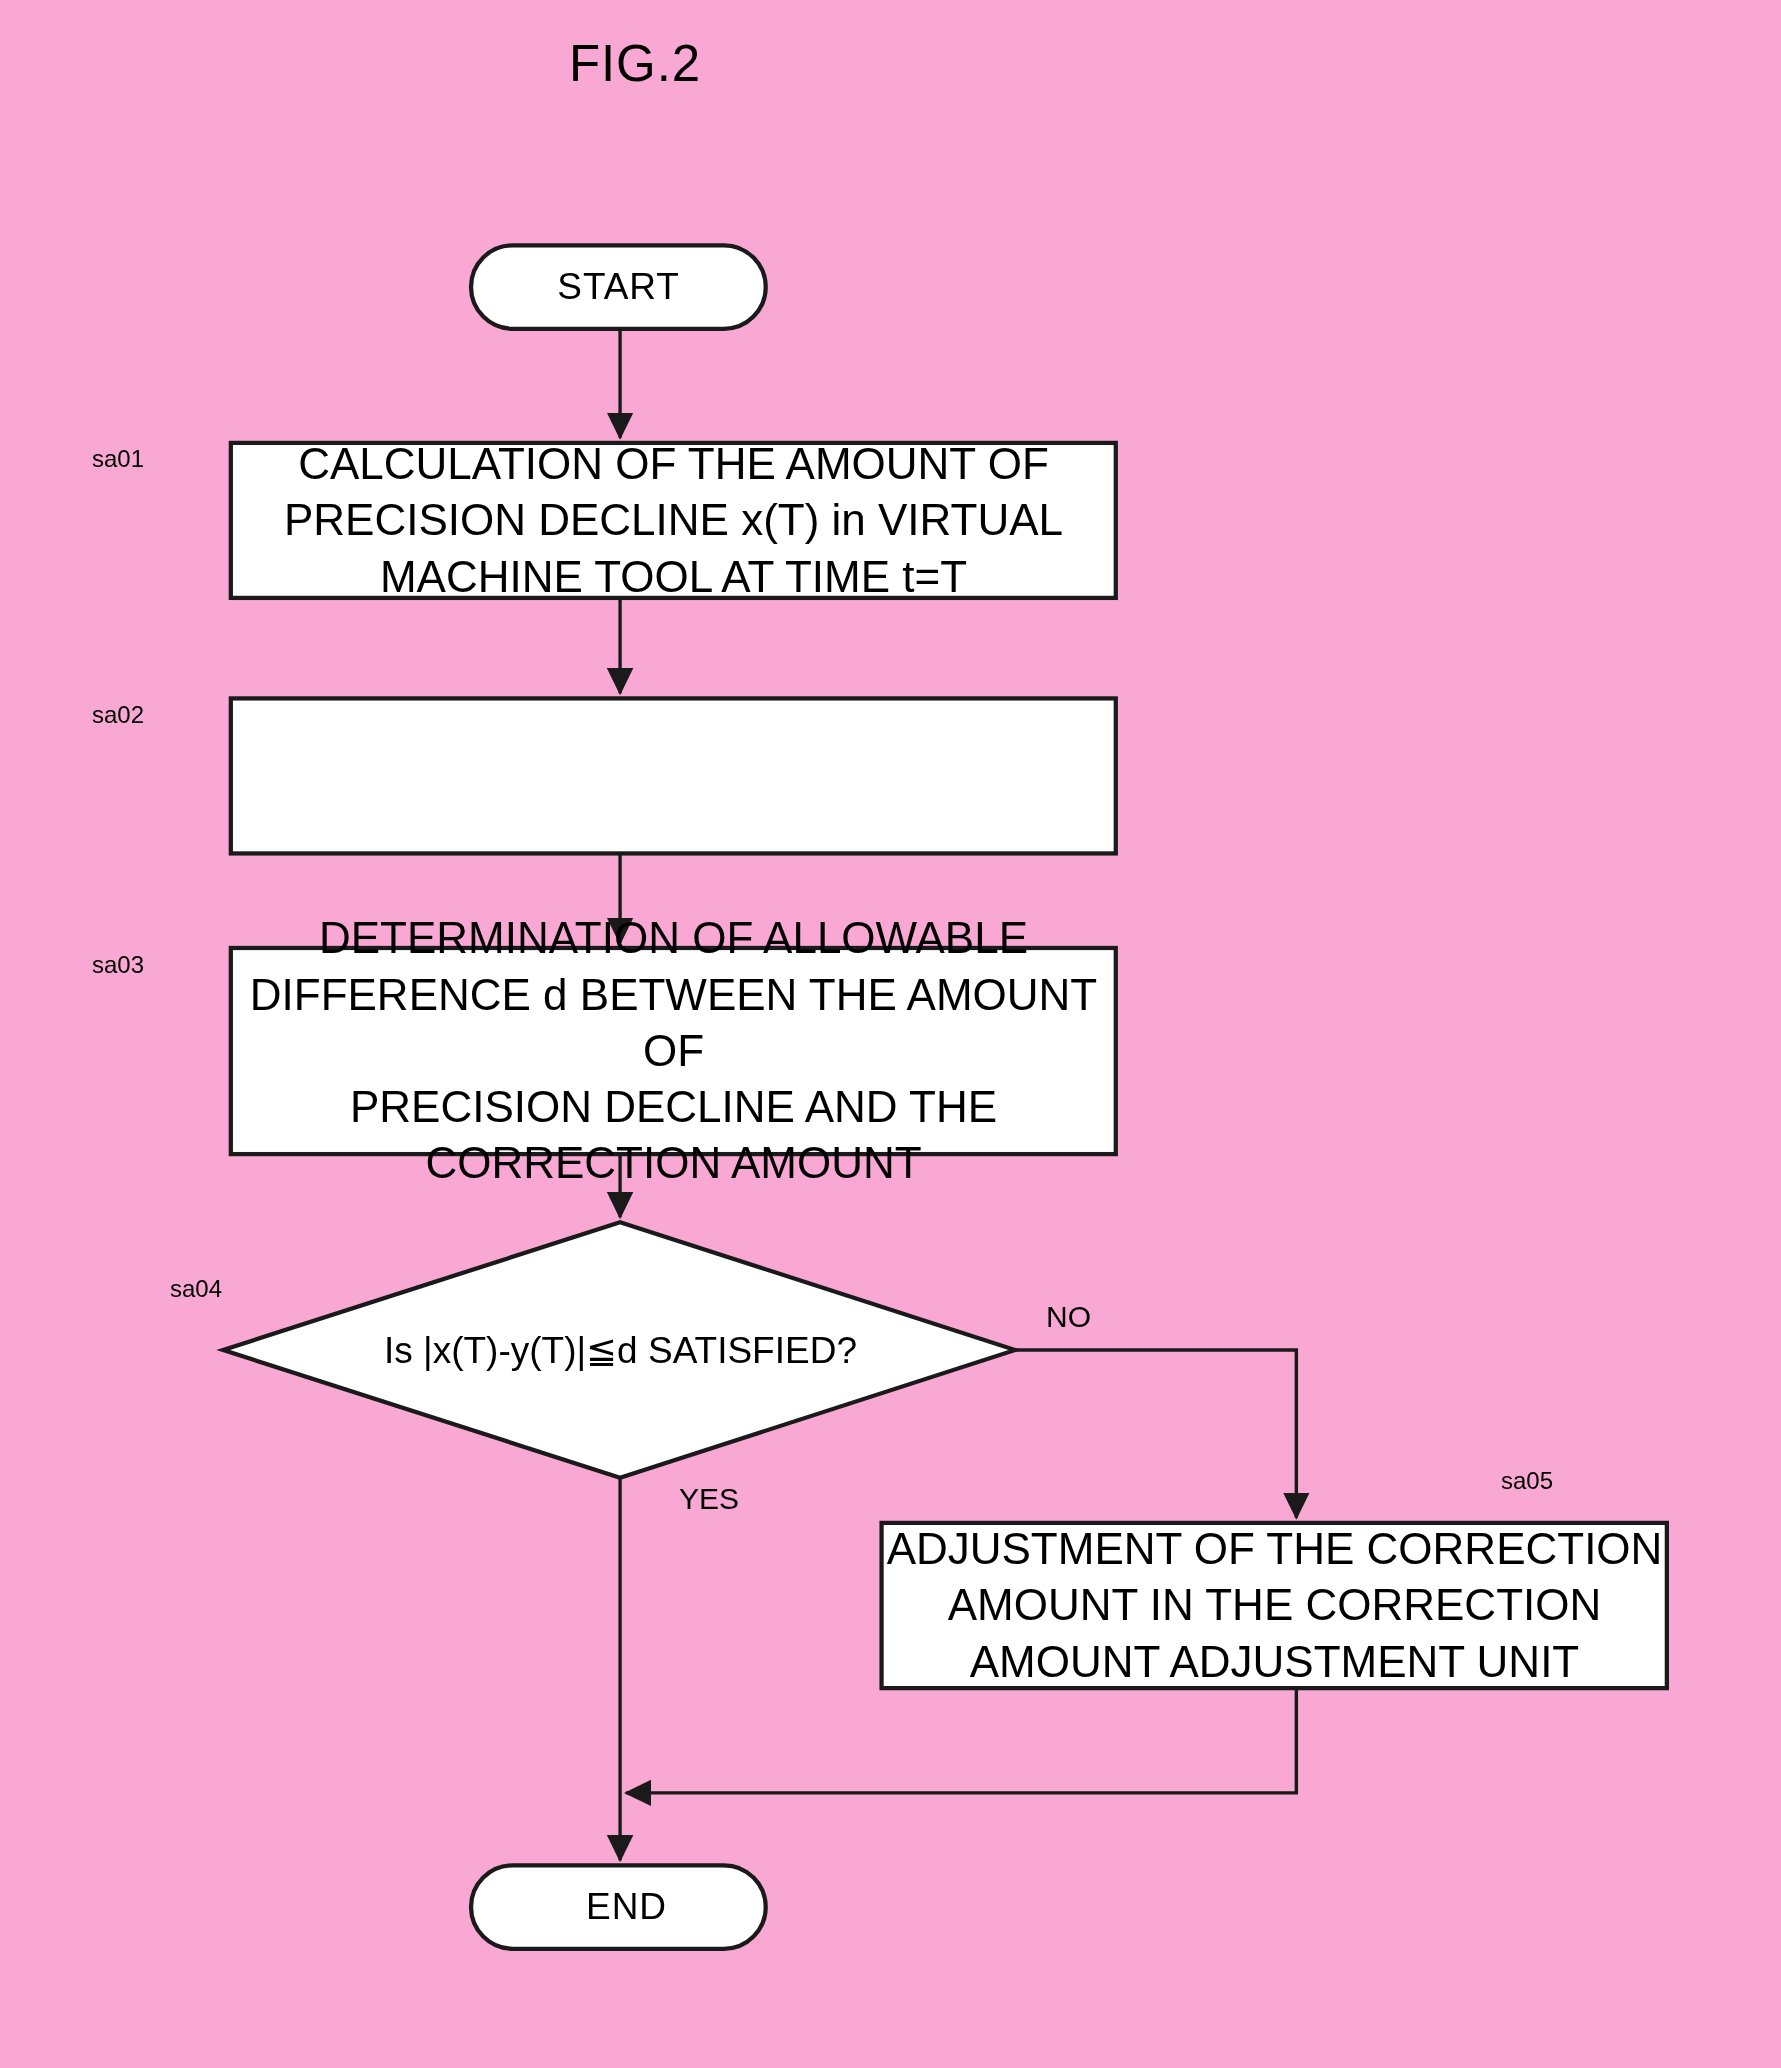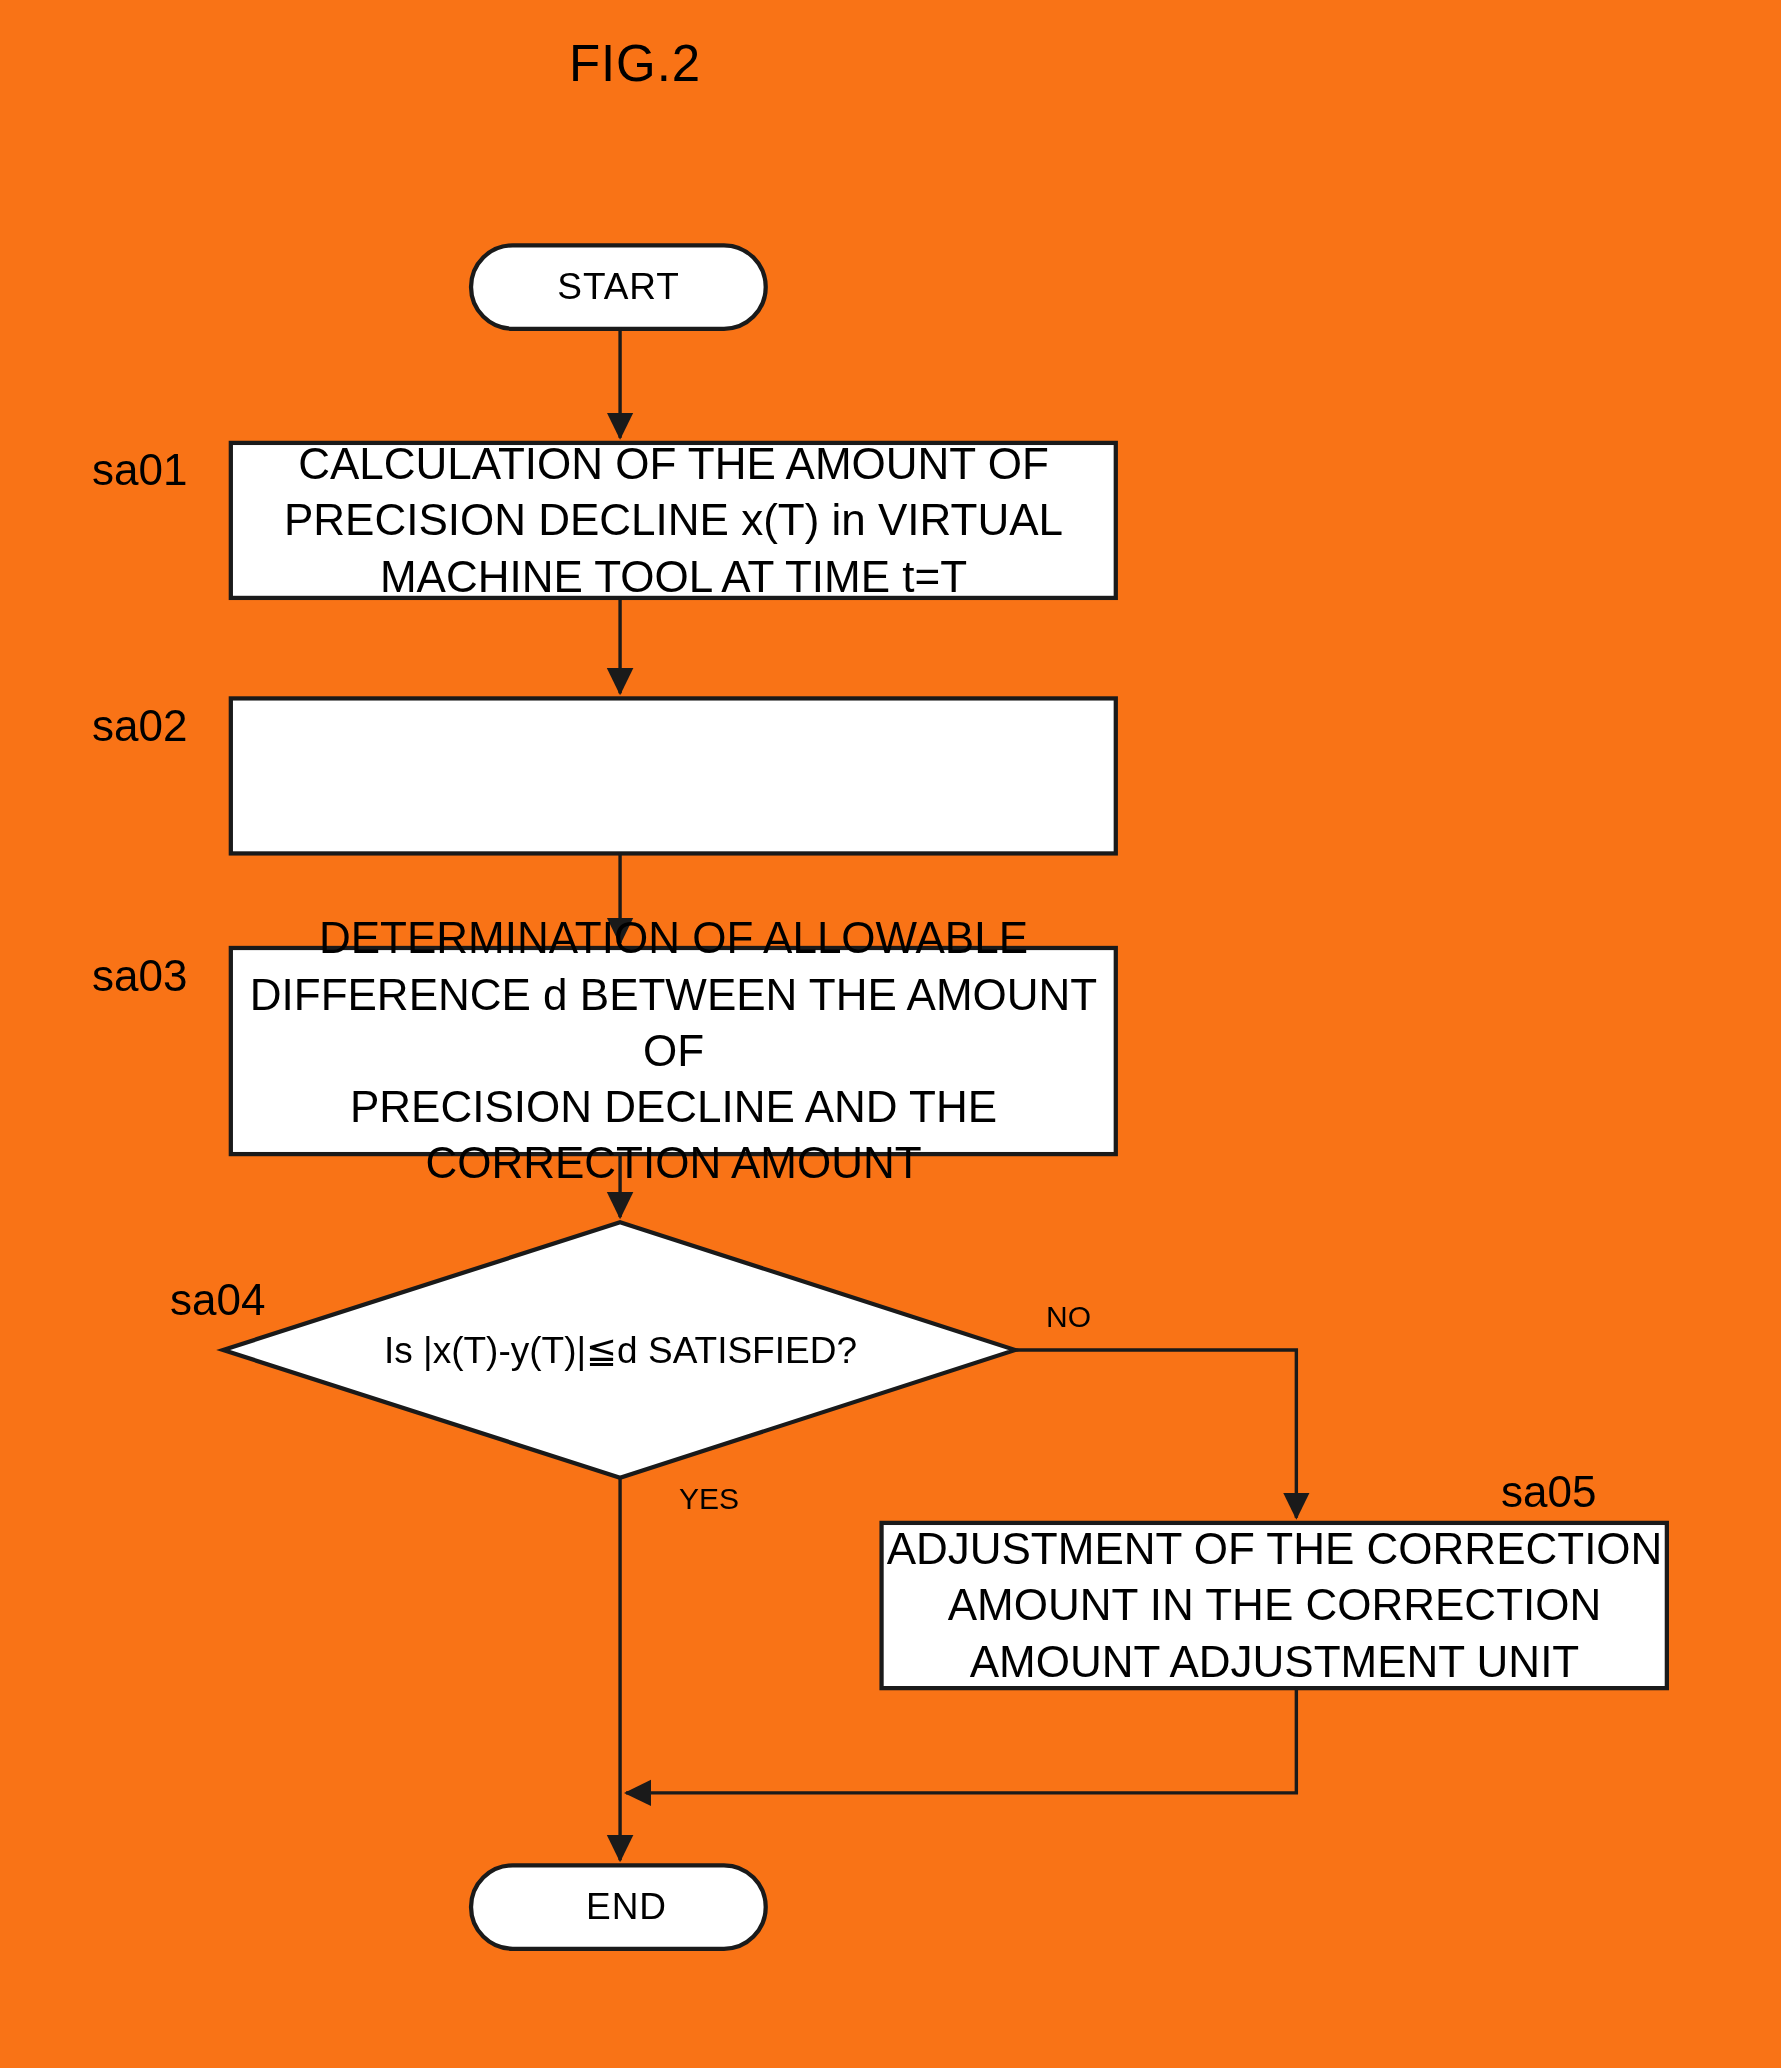--- a/index.html
+++ b/index.html
@@ -4,21 +4,21 @@
 <style>
   html, body {
     margin: 0;
     padding: 0;
     background: #ffffff;
   }
   #page {
     position: relative;
     width: 1781px;
     height: 2068px;
-    background: #f97316;
+    background: #f9a8d4;
     font-family: "Liberation Sans", sans-serif;
     color: #000000;
     overflow: hidden;
   }
   #fig-title {
     position: absolute;
     left: 0;
     top: 34px;
     width: 1270px;
     text-align: center;
@@ -40,21 +40,21 @@
     line-height: 1.28;
     color: #000;
     white-space: pre-line;
     display: flex;
     flex-direction: column;
     justify-content: center;
     align-items: center;
   }
   .step-label {
     position: absolute;
-    font-size: 44px;
+    font-size: 24px;
     color: #000;
     white-space: nowrap;
   }
   .edge-label {
     position: absolute;
     font-size: 30px;
     color: #000;
     white-space: nowrap;
   }
   .terminator-text {

